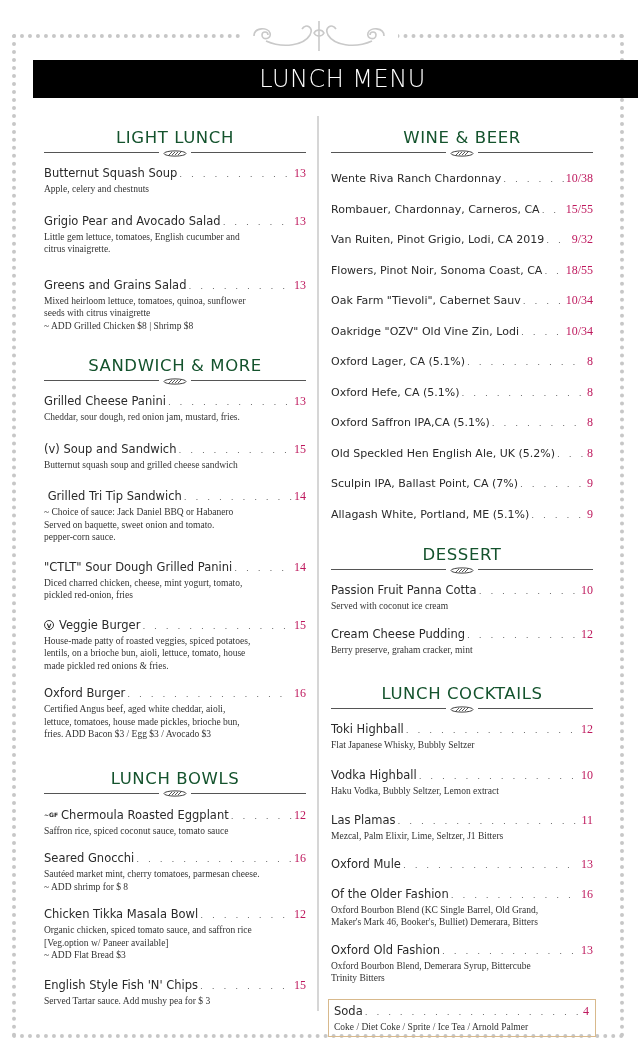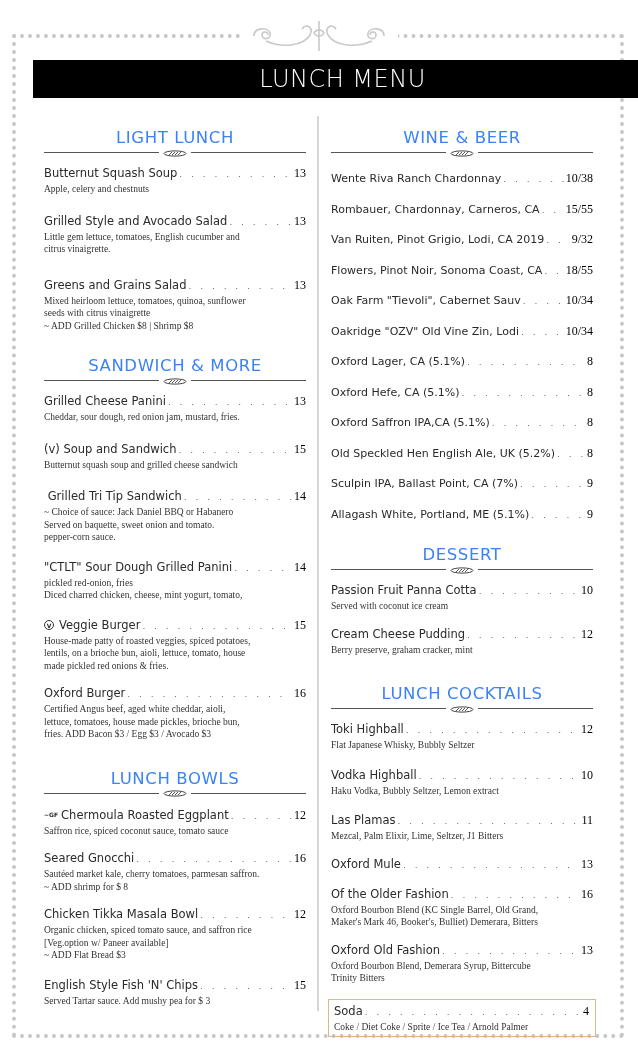--- a/index.html
+++ b/index.html
@@ -16,33 +16,33 @@
             background: #000; color: #fff; display: flex; align-items: center; justify-content: center;
             font-family: "DejaVu Sans", sans-serif; font-size: 24px; letter-spacing: 0.5px; font-weight: 300; }
 
   .divider-v { position: absolute; left: 317px; top: 116px; width: 2px; height: 895px; background: #d6d6d6; }
 
   .col { position: absolute; top: 128px; width: 262px; }
   .col.left { left: 44px; }
   .col.right { left: 331px; }
 
   .section-title { text-align: center; font-family: "DejaVu Sans", sans-serif; font-size: 16.5px;
-                   letter-spacing: 0.6px; color: #3b82f6; margin: 0; line-height: 20px; font-weight: normal; }
+                   letter-spacing: 0.6px; color: #14532d; margin: 0; line-height: 20px; font-weight: normal; }
   .section-rule { position: relative; height: 8px; margin: 1px 0 9px 0; }
   .section-rule::before { content: ""; position: absolute; left: 0; right: 0; top: 3px; height: 1px; background: #555; }
   .section-rule .orn { position: absolute; left: 50%; top: 0; transform: translateX(-50%);
                        background: #fff; padding: 0 3px; height: 8px; display: flex; align-items: center; }
 
   .item { margin-bottom: 14px; }
   .item-line { display: flex; align-items: baseline; font-family: "DejaVu Sans", sans-serif;
                font-size: 11.5px; color: #2a2a2a; line-height: 15px; white-space: nowrap; }
   .item-name { flex: 0 0 auto; }
   .dots { flex: 1 1 auto; overflow: hidden; margin: 0 2px; color: #666; letter-spacing: 3px; font-size: 9px; }
   .dots::before { content: ". . . . . . . . . . . . . . . . . . . . . . . . . . . . . . . . . . . . . . . . . . . . . . . . . . . . . . . . ."; }
-  .price { flex: 0 0 auto; color: #000000; font-family: "Liberation Serif", serif; font-size: 12px; }
+  .price { flex: 0 0 auto; color: #be185d; font-family: "Liberation Serif", serif; font-size: 12px; }
   .desc { font-family: "Liberation Serif", serif; font-size: 9.5px; color: #333; line-height: 12.5px; margin-top: 1px; }
 
   .wine .item { margin-bottom: 0; height: 30.5px; }
   .wine .item-line { font-size: 11px; }
 
   .badge-v { display: inline-flex; width: 8px; height: 8px; border: 1px solid #333; border-radius: 50%;
              font-size: 6px; align-items: center; justify-content: center; margin-right: 5px; vertical-align: 1px; font-weight: bold; }
   .badge-gf { font-size: 6px; font-weight: bold; margin-right: 3px; vertical-align: 2px; }
 
   .soda-box { border: 1.5px solid #d8b98c; padding: 4px 6px 3px 5px; margin-left: -3px; margin-right: -3px; }
@@ -83,21 +83,21 @@
           <span class="item-name">Butternut Squash Soup</span>
           <span class="dots"></span>
           <span class="price">13</span>
         </div>
       <div class="desc">
           <div>Apple, celery and chestnuts</div>
         </div>
     </div>
     <div class="item" style="margin-top:18px">
       <div class="item-line">
-          <span class="item-name">Grilled Style and Avocado Salad</span>
+          <span class="item-name">Grigio Pear and Avocado Salad</span>
           <span class="dots"></span>
           <span class="price">13</span>
         </div>
       <div class="desc">
           <div>Little gem lettuce, tomatoes, English cucumber and</div>
           <div>citrus vinaigrette.</div>
         </div>
     </div>
     <div class="item" style="margin-top:22px">
       <div class="item-line">
@@ -156,22 +156,22 @@
           <div>pepper-corn sauce.</div>
         </div>
     </div>
     <div class="item" style="margin-top:16px">
       <div class="item-line">
           <span class="item-name">"CTLT" Sour Dough Grilled Panini</span>
           <span class="dots"></span>
           <span class="price">14</span>
         </div>
       <div class="desc">
+          <div>Diced charred chicken, cheese, mint yogurt, tomato,</div>
           <div>pickled red-onion, fries</div>
-          <div>Diced charred chicken, cheese, mint yogurt, tomato,</div>
         </div>
     </div>
     <div class="item" style="margin-top:16px">
       <div class="item-line">
           <span class="item-name"><span class="badge-v">V</span><span>Veggie Burger</span></span>
           <span class="dots"></span>
           <span class="price">15</span>
         </div>
       <div class="desc">
           <div>House-made patty of roasted veggies, spiced potatoes,</div>
@@ -214,21 +214,21 @@
           <div>Saffron rice, spiced coconut sauce, tomato sauce</div>
         </div>
     </div>
     <div class="item" style="margin-top:11px">
       <div class="item-line">
           <span class="item-name">Seared Gnocchi</span>
           <span class="dots"></span>
           <span class="price">16</span>
         </div>
       <div class="desc">
-          <div>Sautéed market kale, cherry tomatoes, parmesan saffron.</div>
+          <div>Sautéed market mint, cherry tomatoes, parmesan cheese.</div>
           <div>~ ADD shrimp for $ 8</div>
         </div>
     </div>
     <div class="item" style="margin-top:8px">
       <div class="item-line">
           <span class="item-name">Chicken Tikka Masala Bowl</span>
           <span class="dots"></span>
           <span class="price">12</span>
         </div>
       <div class="desc">

